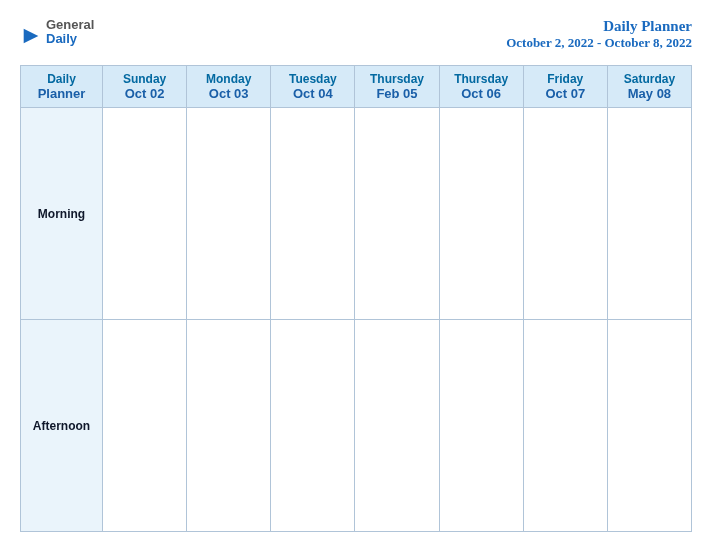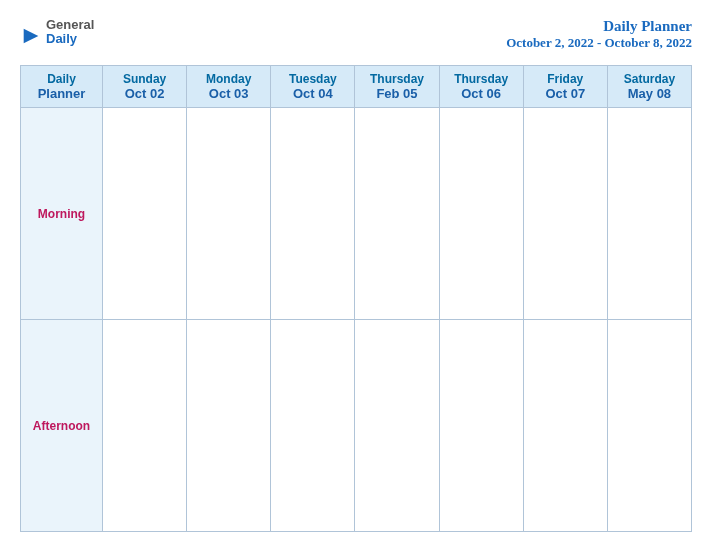--- a/index.html
+++ b/index.html
@@ -96,21 +96,21 @@
     .header-row th .day-date {
       font-size: 13px;
       color: #1a5fa8;
       display: block;
     }
 
     .time-cell {
       background: #eaf4fb;
       font-size: 12px;
       font-weight: bold;
-      color: #be185d;
+      color: #0f172a;
       width: 80px;
       padding: 6px 4px;
     }
 
     .day-cell {
       background: #fff;
       height: 90px;
     }
 
     .time-label-cell {

